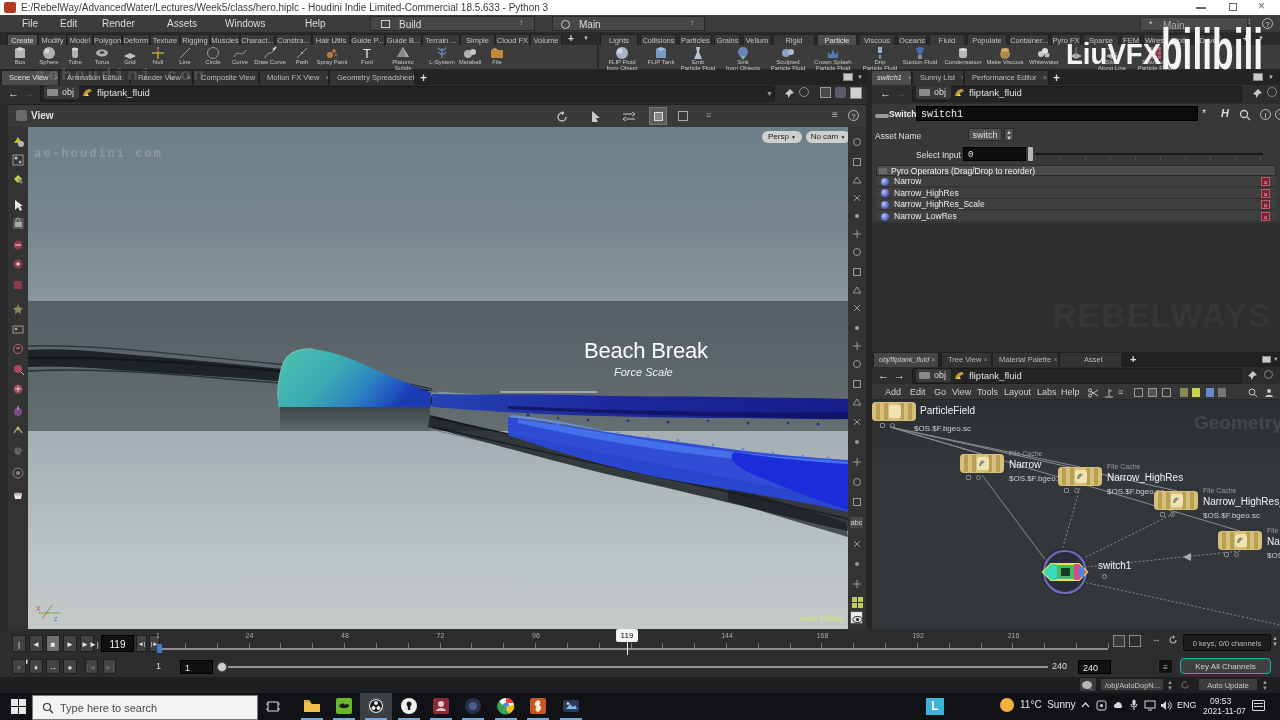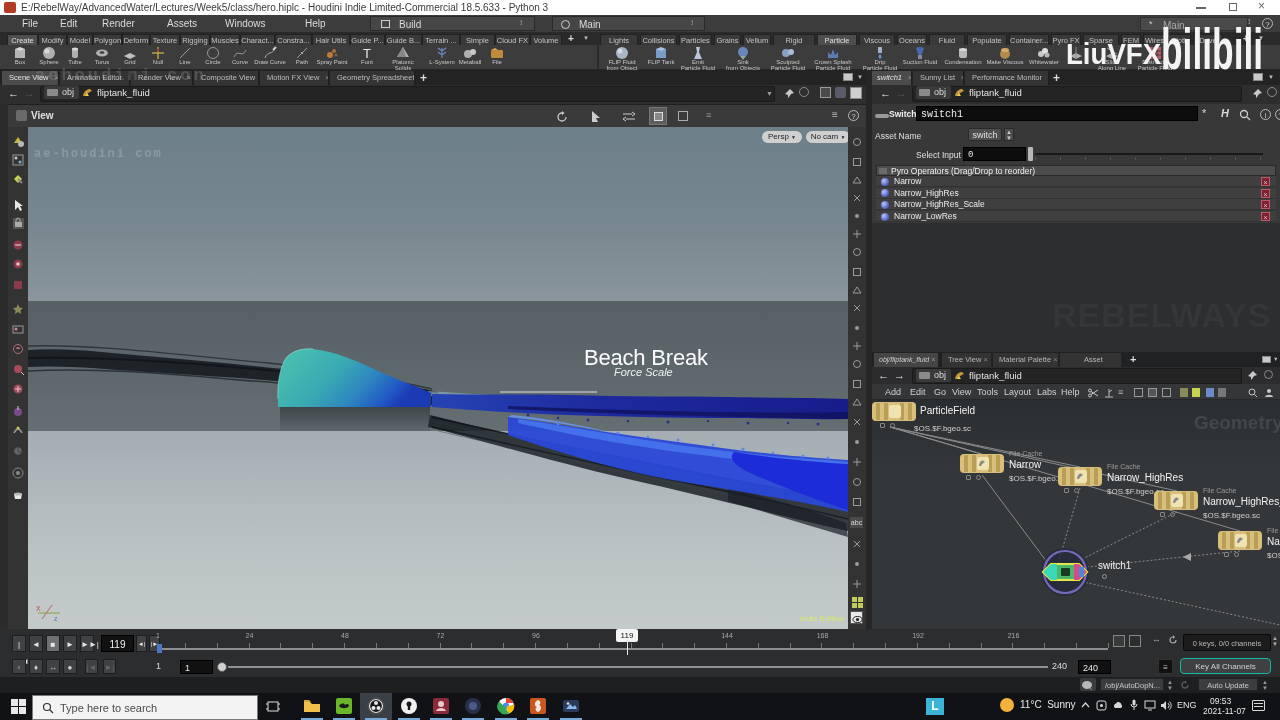--- a/index.html
+++ b/index.html
@@ -311,21 +311,21 @@
 
 <div class="abs" id="panetabs" style="left:0;top:70px;width:1280px;height:15px;background:#232323;">
       <div class="ptab on" style="left: 2px; width: 57px;"><span>Scene View</span><span class="x">×</span></div>
       <div class="ptab" style="left: 60px; width: 70px;"><span>Animation Editor</span><span class="x">×</span></div>
       <div class="ptab" style="left: 131px; width: 62px;"><span>Render View</span><span class="x">×</span></div>
       <div class="ptab" style="left: 194px; width: 65px;"><span>Composite View</span></div>
       <div class="ptab" style="left: 260px; width: 69px;"><span>Motion FX View</span><span class="x">×</span></div>
       <div class="ptab" style="left: 330px; width: 85px;"><span>Geometry Spreadsheet</span></div>
       <div class="ptab on" style="left: 870px; width: 42px;"><span style="font-style:italic">switch1</span><span class="x">×</span></div>
       <div class="ptab" style="left: 913px; width: 51px;"><span>Sunny List</span><span class="x">×</span></div>
-      <div class="ptab" style="left: 965px; width: 84px;"><span>Performance Monitor</span><span class="x">×</span></div>
+      <div class="ptab" style="left: 965px; width: 84px;"><span>Performance Editor</span><span class="x">×</span></div>
       <div style="position: absolute; left: 420px; top: 1px; color: rgb(221, 221, 221); font-size: 12px; font-weight: bold;">+</div>
       <div style="position: absolute; left: 1053px; top: 1px; color: rgb(221, 221, 221); font-size: 12px; font-weight: bold;">+</div>
       <div style="position: absolute; left: 843px; top: 3px; width: 10px; height: 8px; background: rgb(200, 200, 200); border: 1px solid rgb(136, 136, 136);"></div>
       <div style="position: absolute; left: 857px; top: 4px; color: rgb(187, 187, 187); font-size: 6px;">▼</div>
       <div style="position: absolute; left: 1253px; top: 3px; width: 10px; height: 8px; background: rgb(200, 200, 200); border: 1px solid rgb(136, 136, 136);"></div>
       <div style="position: absolute; left: 1268px; top: 4px; color: rgb(187, 187, 187); font-size: 6px;">▼</div>
     </div>
 <style>
  .ptab{position:absolute;top:1px;height:14px;background:#343434;color:#bdbdbd;font-size:7.5px;line-height:14px;padding-left:7px;border-right:1px solid #1d1d1d;white-space:nowrap;overflow:hidden;}
  .ptab.on{background:#4c4c4c;color:#e2e2e2;}
@@ -469,21 +469,21 @@
     </g>
 
     <path d="M252,280 C300,278 350,276 402,274 L402,304 L252,304 Z" fill="url(#ucg)"></path>
 
     <path d="M250,272 C249,258 252,240 258,231 C264,224 274,221 285,222 C302,224 320,230 337,238 C355,246 375,255 392,261 C397,263 400,265 403,266 L403,280 L250,280 Z" fill="url(#crestg)"></path>
     <path d="M250,272 C249,258 252,240 258,231 C264,224 274,221 285,222" stroke="#9adbd2" stroke-width="1" fill="none" opacity="0.6"></path>
 
     <path d="M472,265 L569,265" stroke="#e8eef0" stroke-width="1.2" opacity="0.9"></path>
   </svg>
 
-  <div class="abs tx" style="left:556px;top:218px;font-size:22px;color:#fdfdfd;letter-spacing:-0.2px;">Beach Break</div>
+  <div class="abs tx" style="left:556px;top:211px;font-size:22px;color:#fdfdfd;letter-spacing:-0.2px;">Beach Break</div>
   <div class="abs tx" style="left:586px;top:239px;font-size:11px;font-style:italic;color:#f0f0f0;">Force Scale</div>
 
   <div class="abs" style="left:734px;top:4px;width:40px;height:12px;background:#cfcfcf;border-radius:6px;color:#222;font-size:8px;text-align:center;line-height:12px;">Persp <span style="font-size:5px;">▼</span></div>
   <div class="abs" style="left:778px;top:4px;width:44px;height:12px;background:#cfcfcf;border-radius:6px;color:#222;font-size:8px;text-align:center;line-height:12px;">No cam <span style="font-size:5px;">▼</span></div>
 
   <svg class="abs" style="left:6px;top:470px;" width="30" height="26" viewBox="0 0 30 26">
     <path d="M4 16 L26 16" stroke="#9ab06a" stroke-width="1.5"></path>
     <path d="M8 22 L18 8" stroke="#b06a6a" stroke-width="1"></path>
     <text x="2" y="14" font-size="7" fill="#c04848">X</text>
     <text x="20" y="24" font-size="7" fill="#5878c8">z</text>

